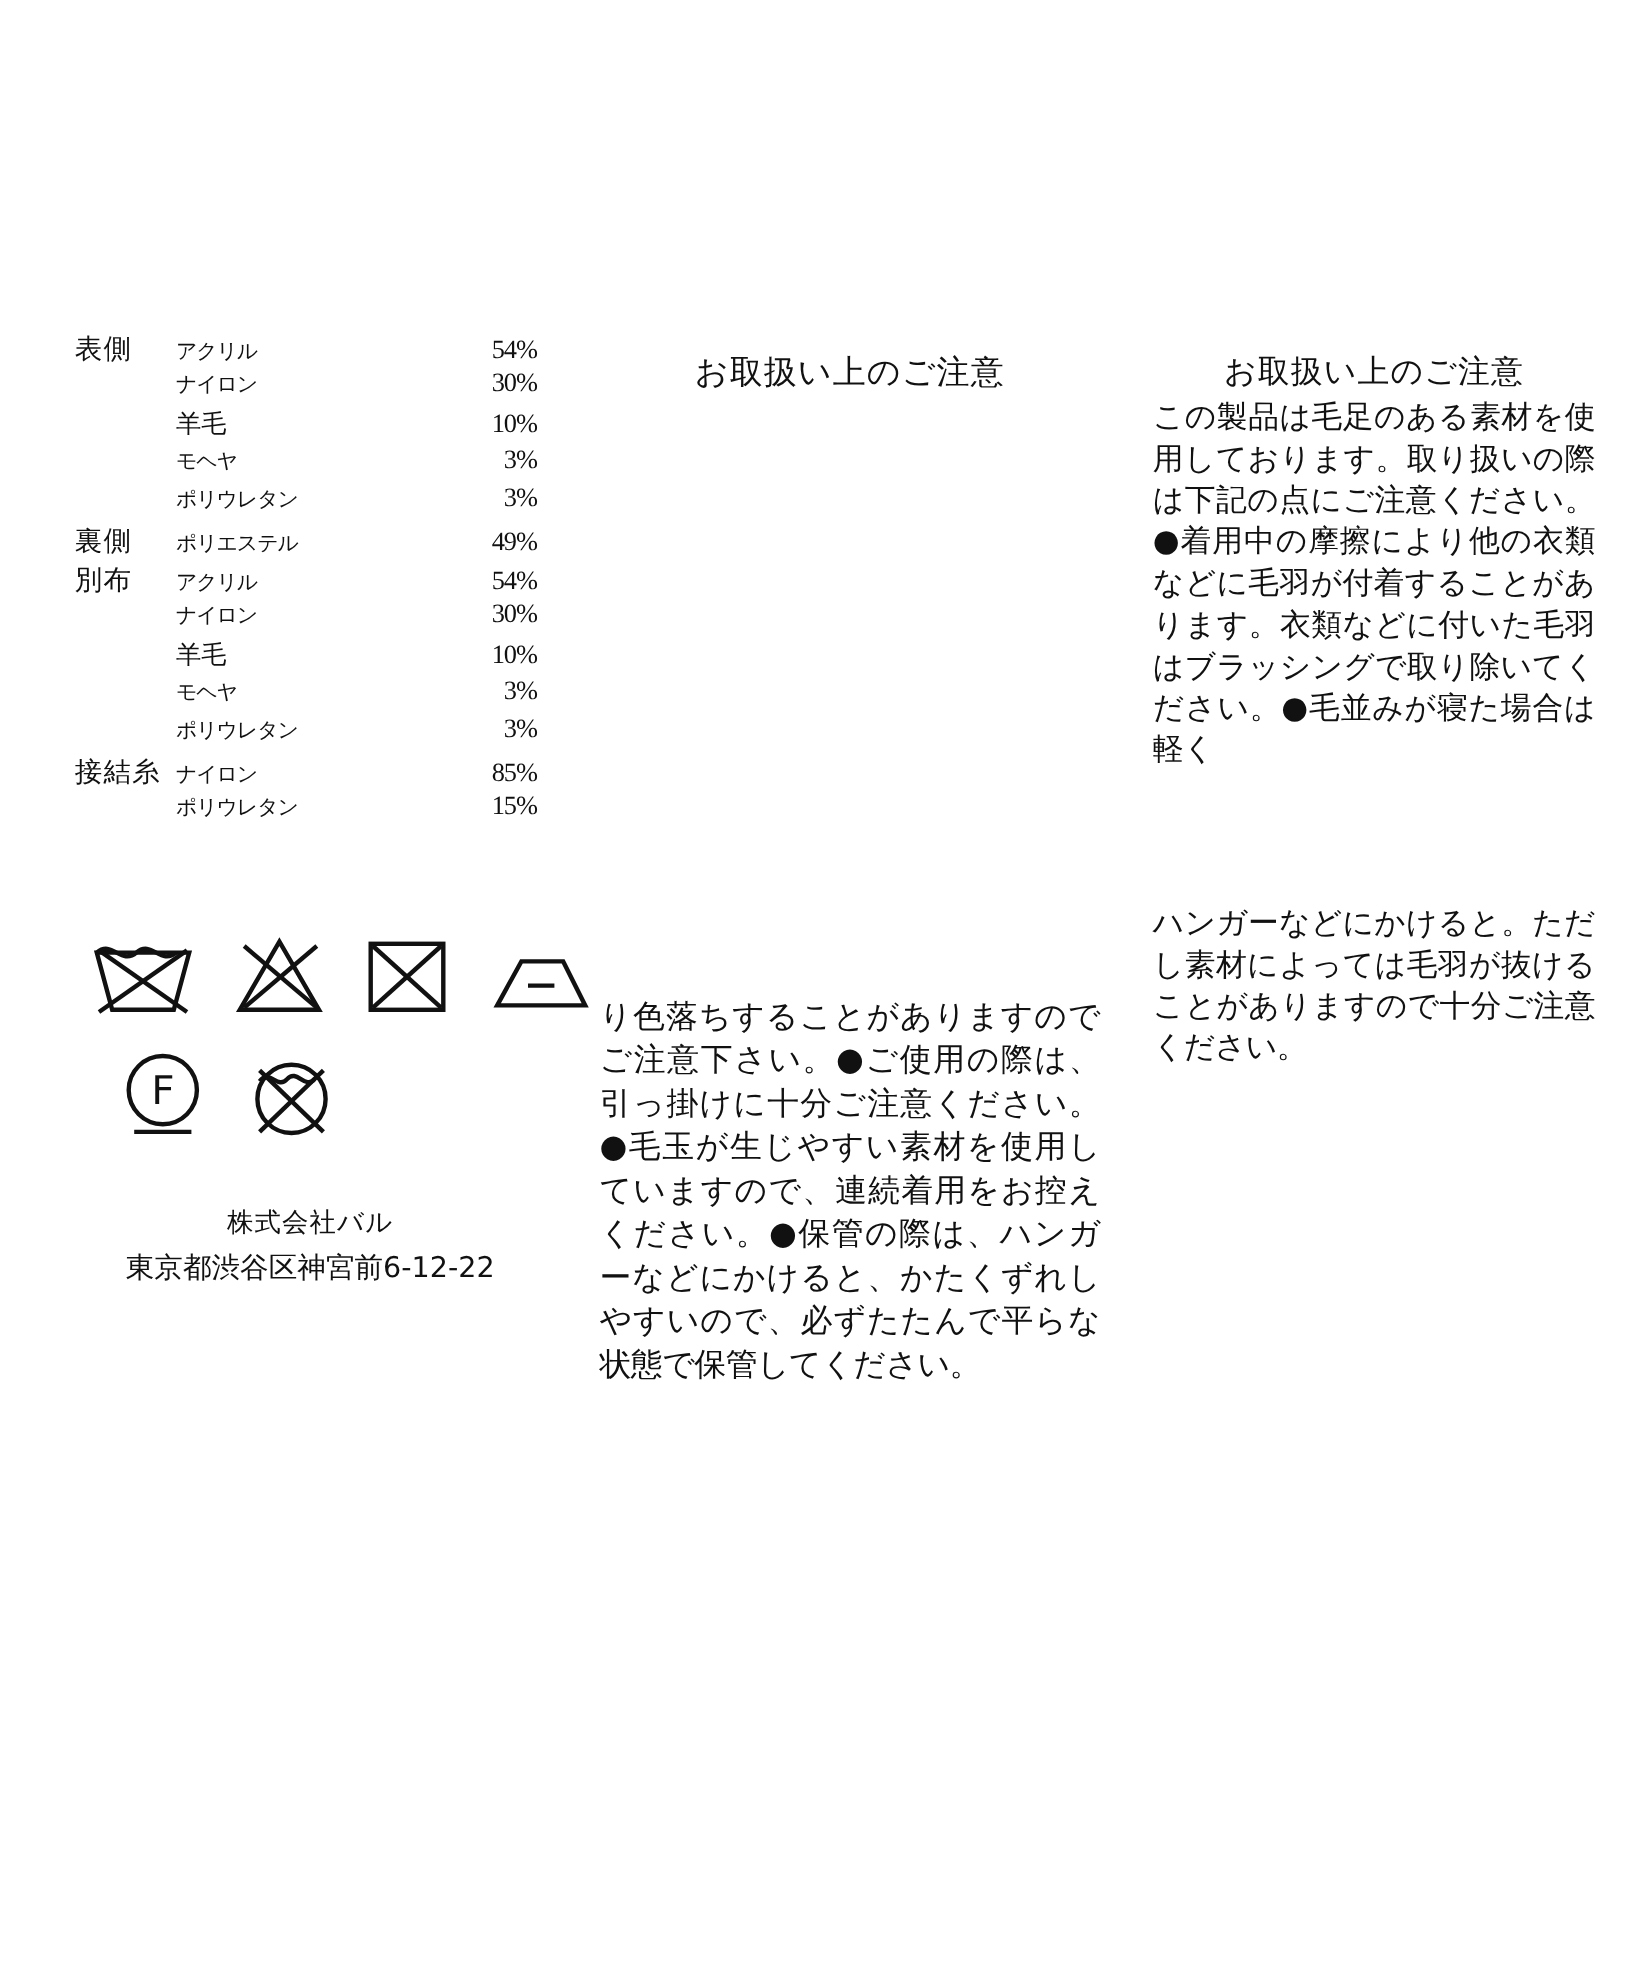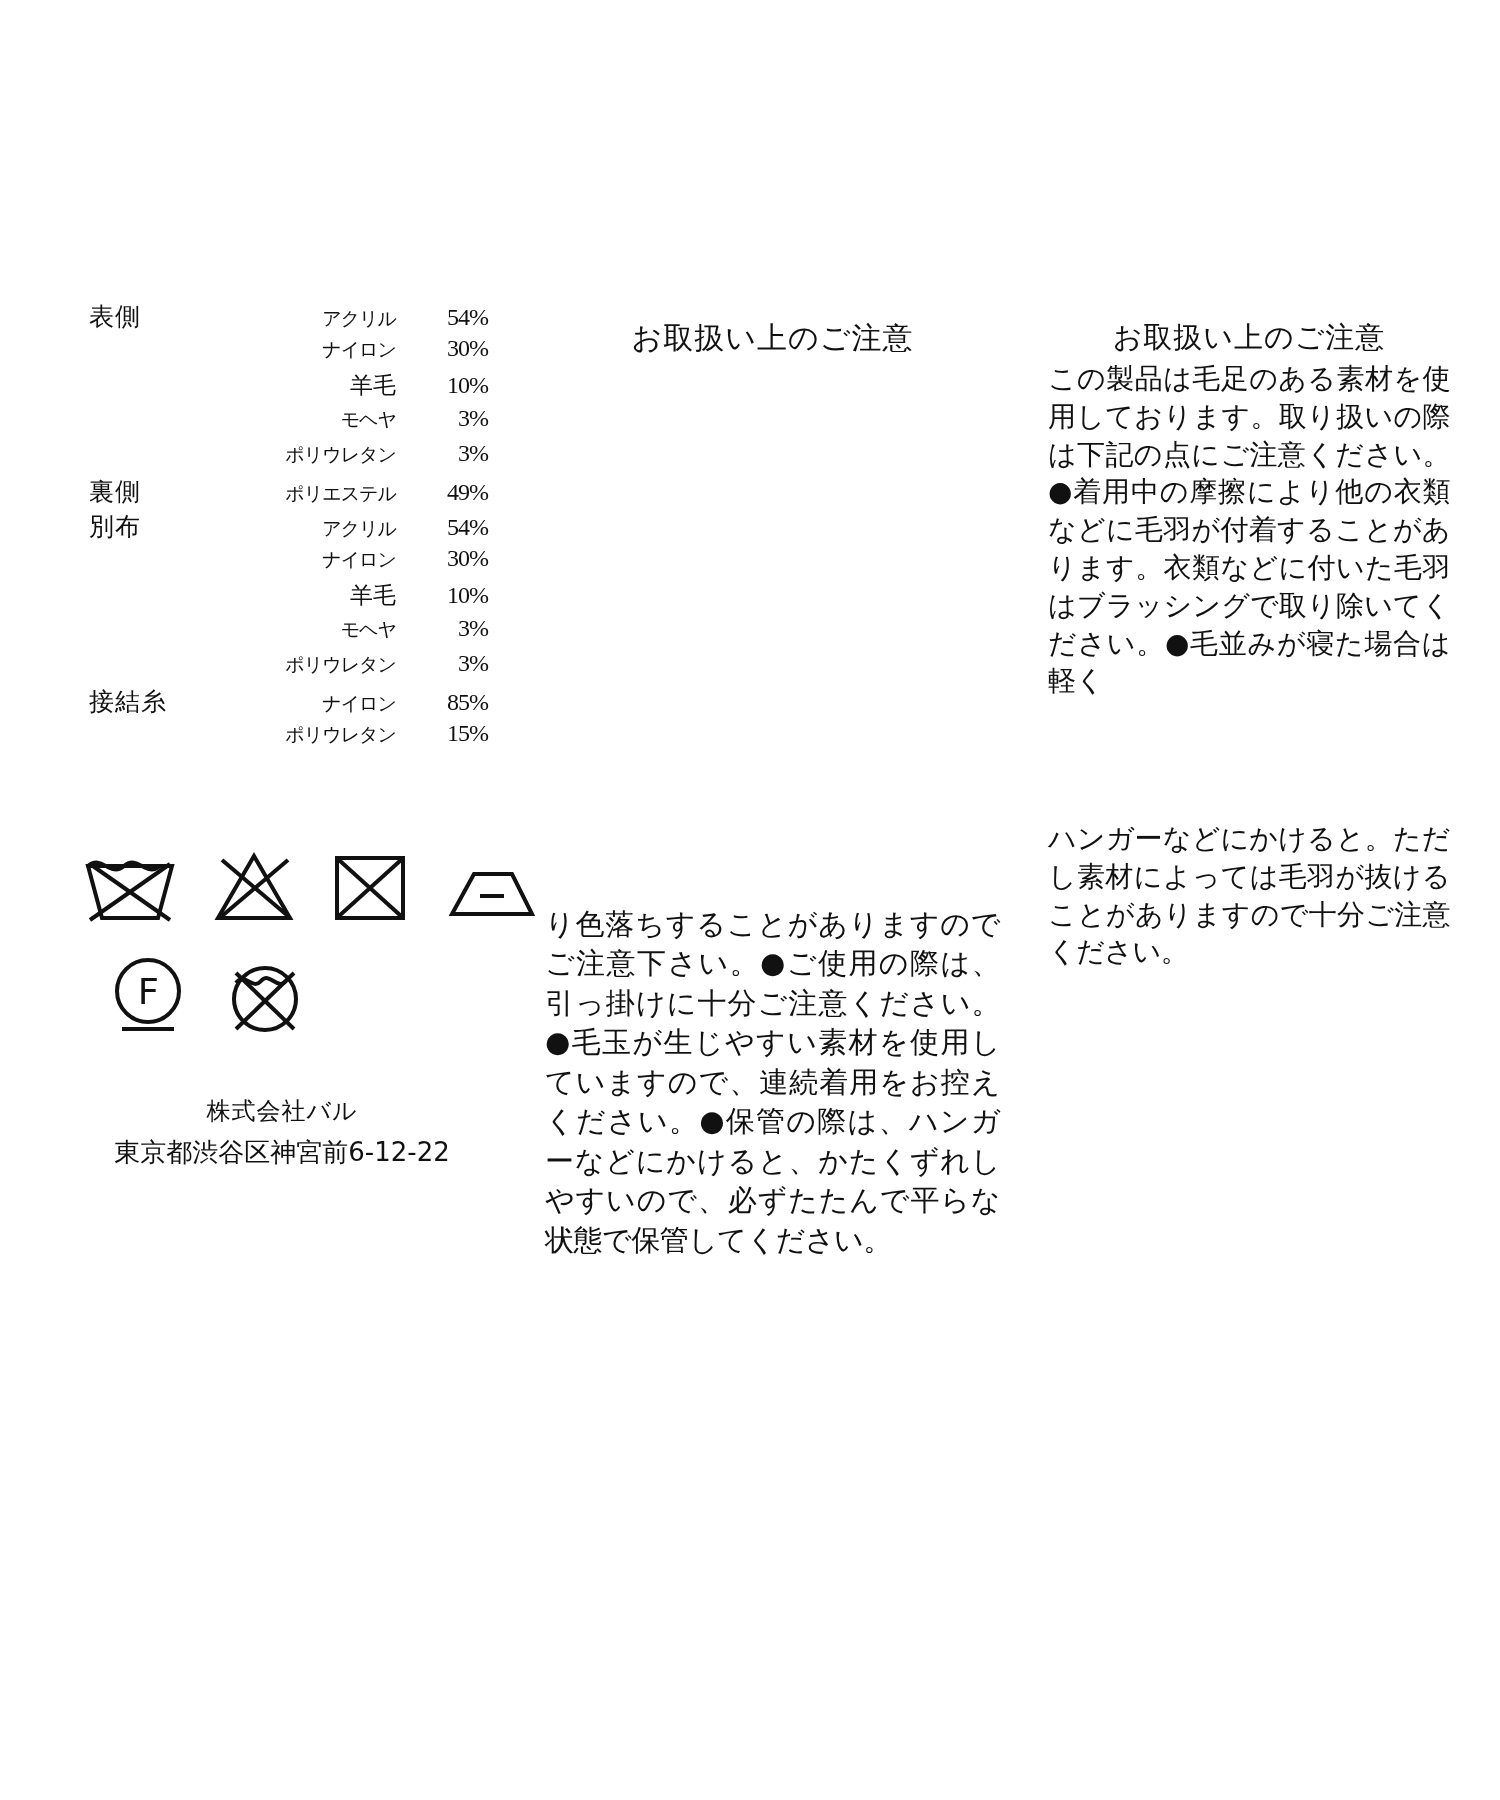--- a/index.html
+++ b/index.html
@@ -26,27 +26,25 @@
   .comp-row {
     display: flex;
     align-items: baseline;
     height: 35px;
     white-space: nowrap;
   }
   .comp-part {
     width: 92px;
     font-size: 25px;
     letter-spacing: 1px;
-    margin-left: 21px;
   }
   .comp-fiber {
     flex: 1;
     font-size: 23px;
     letter-spacing: 0px;
-    text-align: right;
   }
   .comp-fiber.katakana-narrow {
     font-size: 19px;
     letter-spacing: -1px;
   }
   .comp-pct {
     width: 92px;
     text-align: right;
     font-size: 24px;
     font-family: Liberation Serif, serif;

